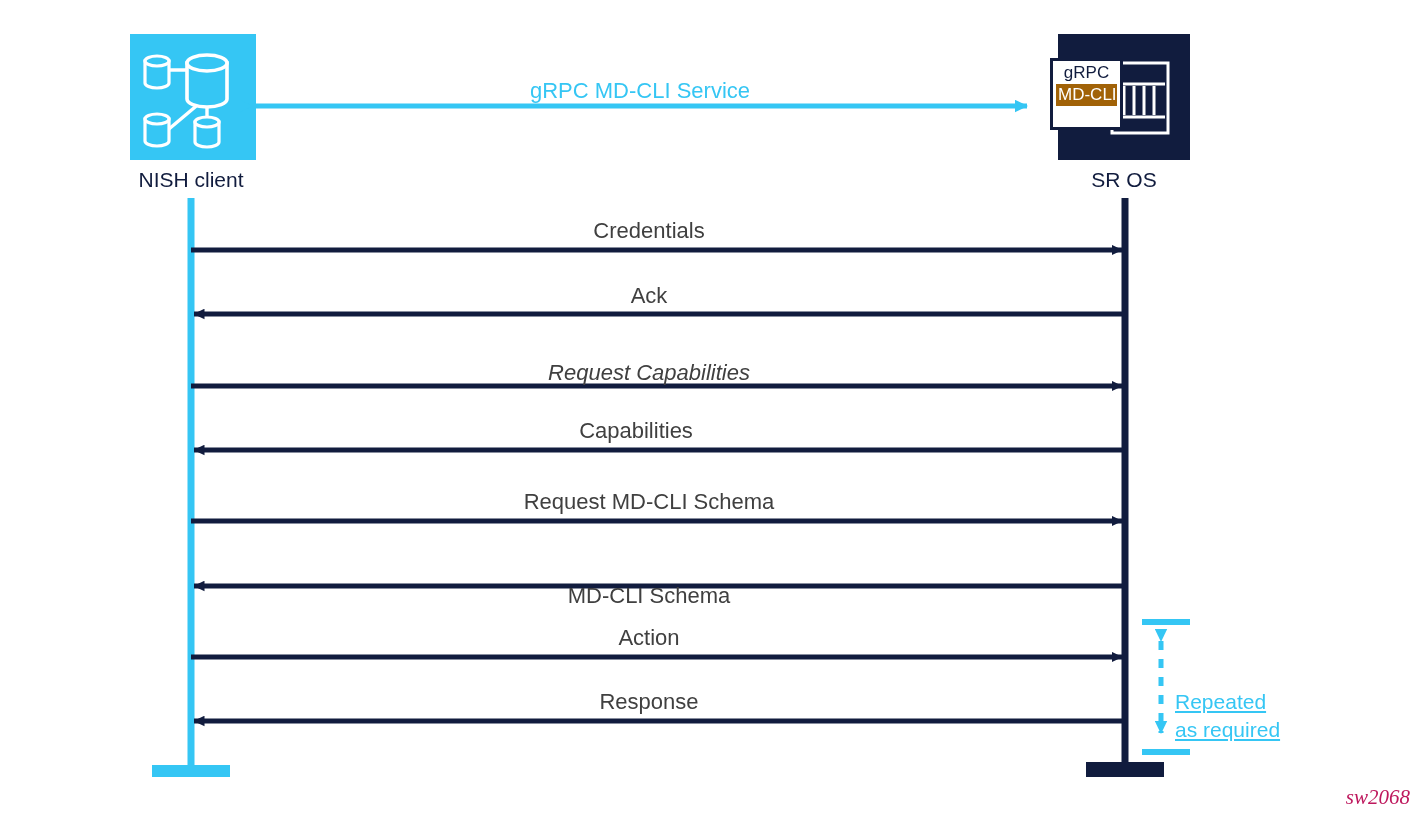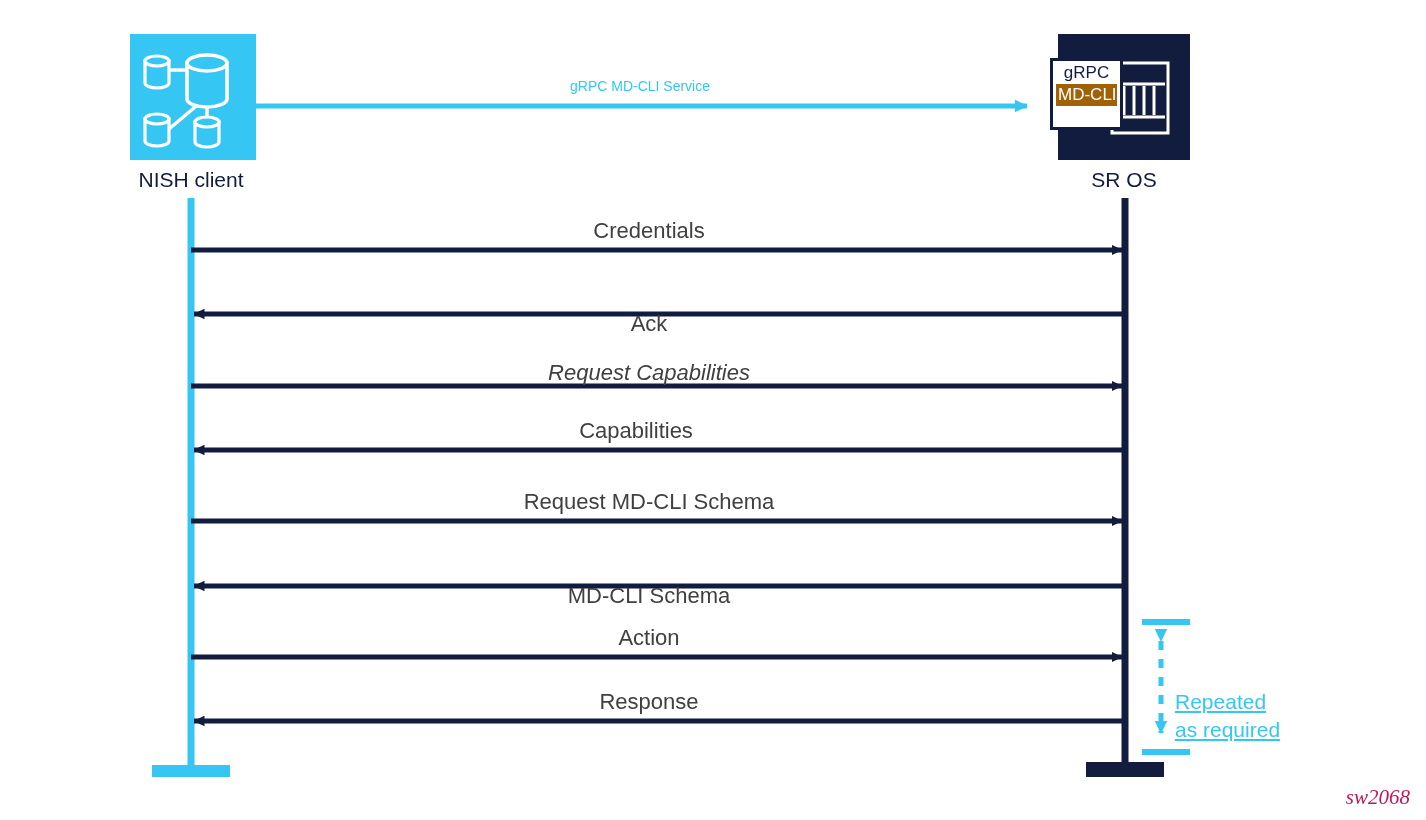--- a/index.html
+++ b/index.html
@@ -34,21 +34,21 @@
     font-family: "Liberation Sans", sans-serif;
     font-size: 22px;
     color: #404040;
     text-align: center;
     white-space: nowrap;
     transform: translateX(-50%);
   }
   .service-label {
     position: absolute;
     font-family: "Liberation Sans", sans-serif;
-    font-size: 14px;
+    font-size: 22px;
     color: #35c6f4;
     text-align: center;
     white-space: nowrap;
     transform: translateX(-50%);
   }
   .repeat-label {
     position: absolute;
     font-family: "Liberation Sans", sans-serif;
     font-size: 21px;
     color: #35c6f4;
@@ -193,21 +193,21 @@
   <div class="grpc-top">gRPC</div>
   <div class="grpc-bottom">MD-CLI</div>
 </div>
 
 <div class="node-label" style="left:191px; top:168px; transform:translateX(-50%);">NISH client</div>
 <div class="node-label" style="left:1124px; top:168px; transform:translateX(-50%);">SR OS</div>
 
 <div class="service-label" style="left:640px; top:78px;">gRPC MD-CLI Service</div>
 
 <div class="msg-label" style="left:649px; top:218px;">Credentials</div>
-<div class="msg-label" style="left:649px; top:283px;margin-top:28px;">Ack</div>
+<div class="msg-label" style="left:649px; top:283px;">Ack</div>
 <div class="msg-label" style="left:649px; top:360px;font-style:italic;">Request Capabilities</div>
 <div class="msg-label" style="left:636px; top:418px;">Capabilities</div>
 <div class="msg-label" style="left:649px; top:489px;">Request MD-CLI Schema</div>
 <div class="msg-label" style="left:649px; top:583px;">MD-CLI Schema</div>
 <div class="msg-label" style="left:649px; top:625px;">Action</div>
 <div class="msg-label" style="left:649px; top:689px;">Response</div>
 
 <div class="repeat-label" style="left:1175px; top:688px;text-decoration:underline;">
   <div>Repeated</div>
   <div>as required</div>

